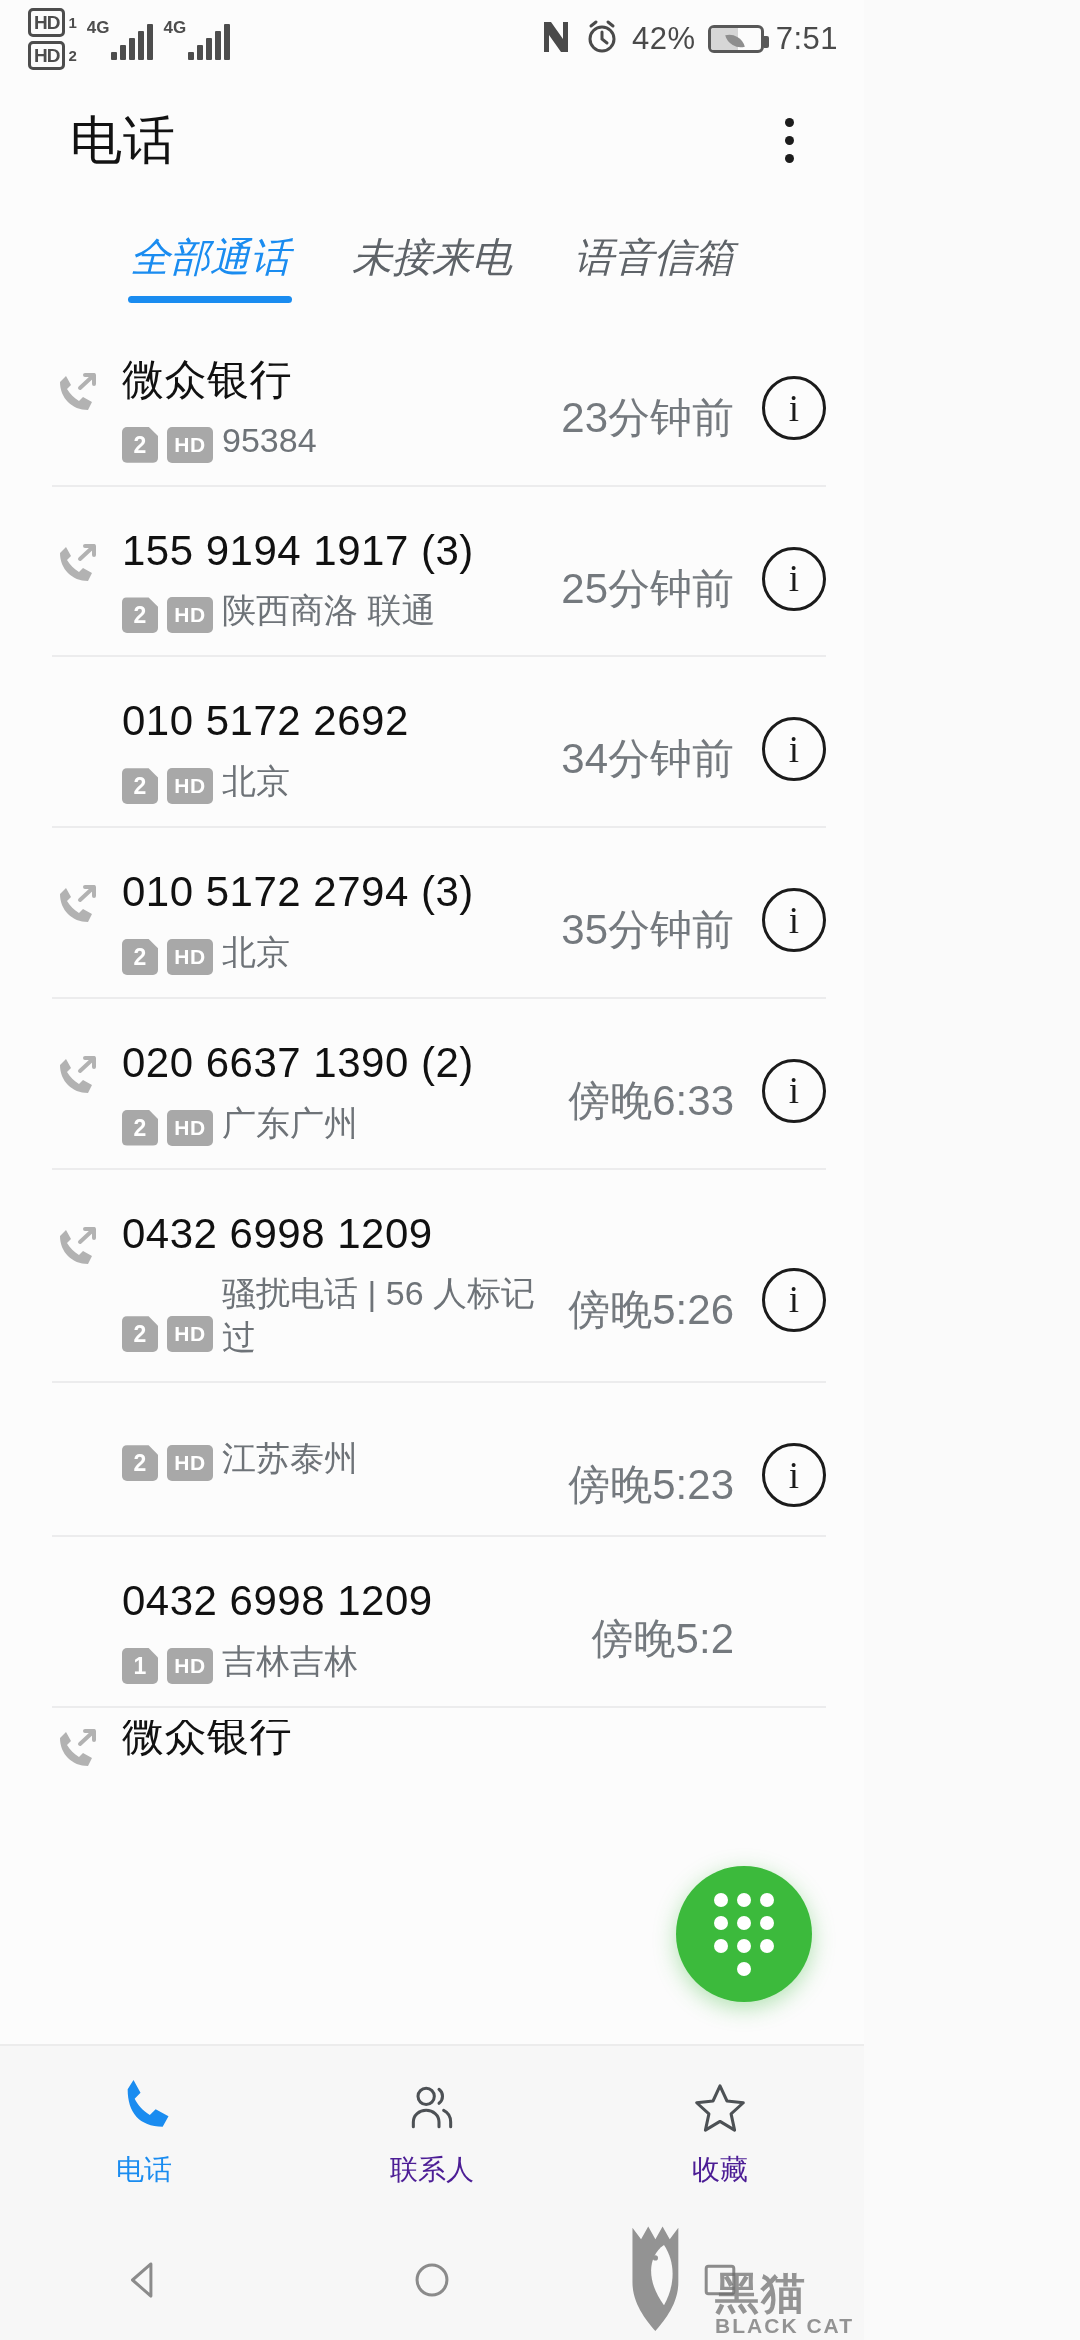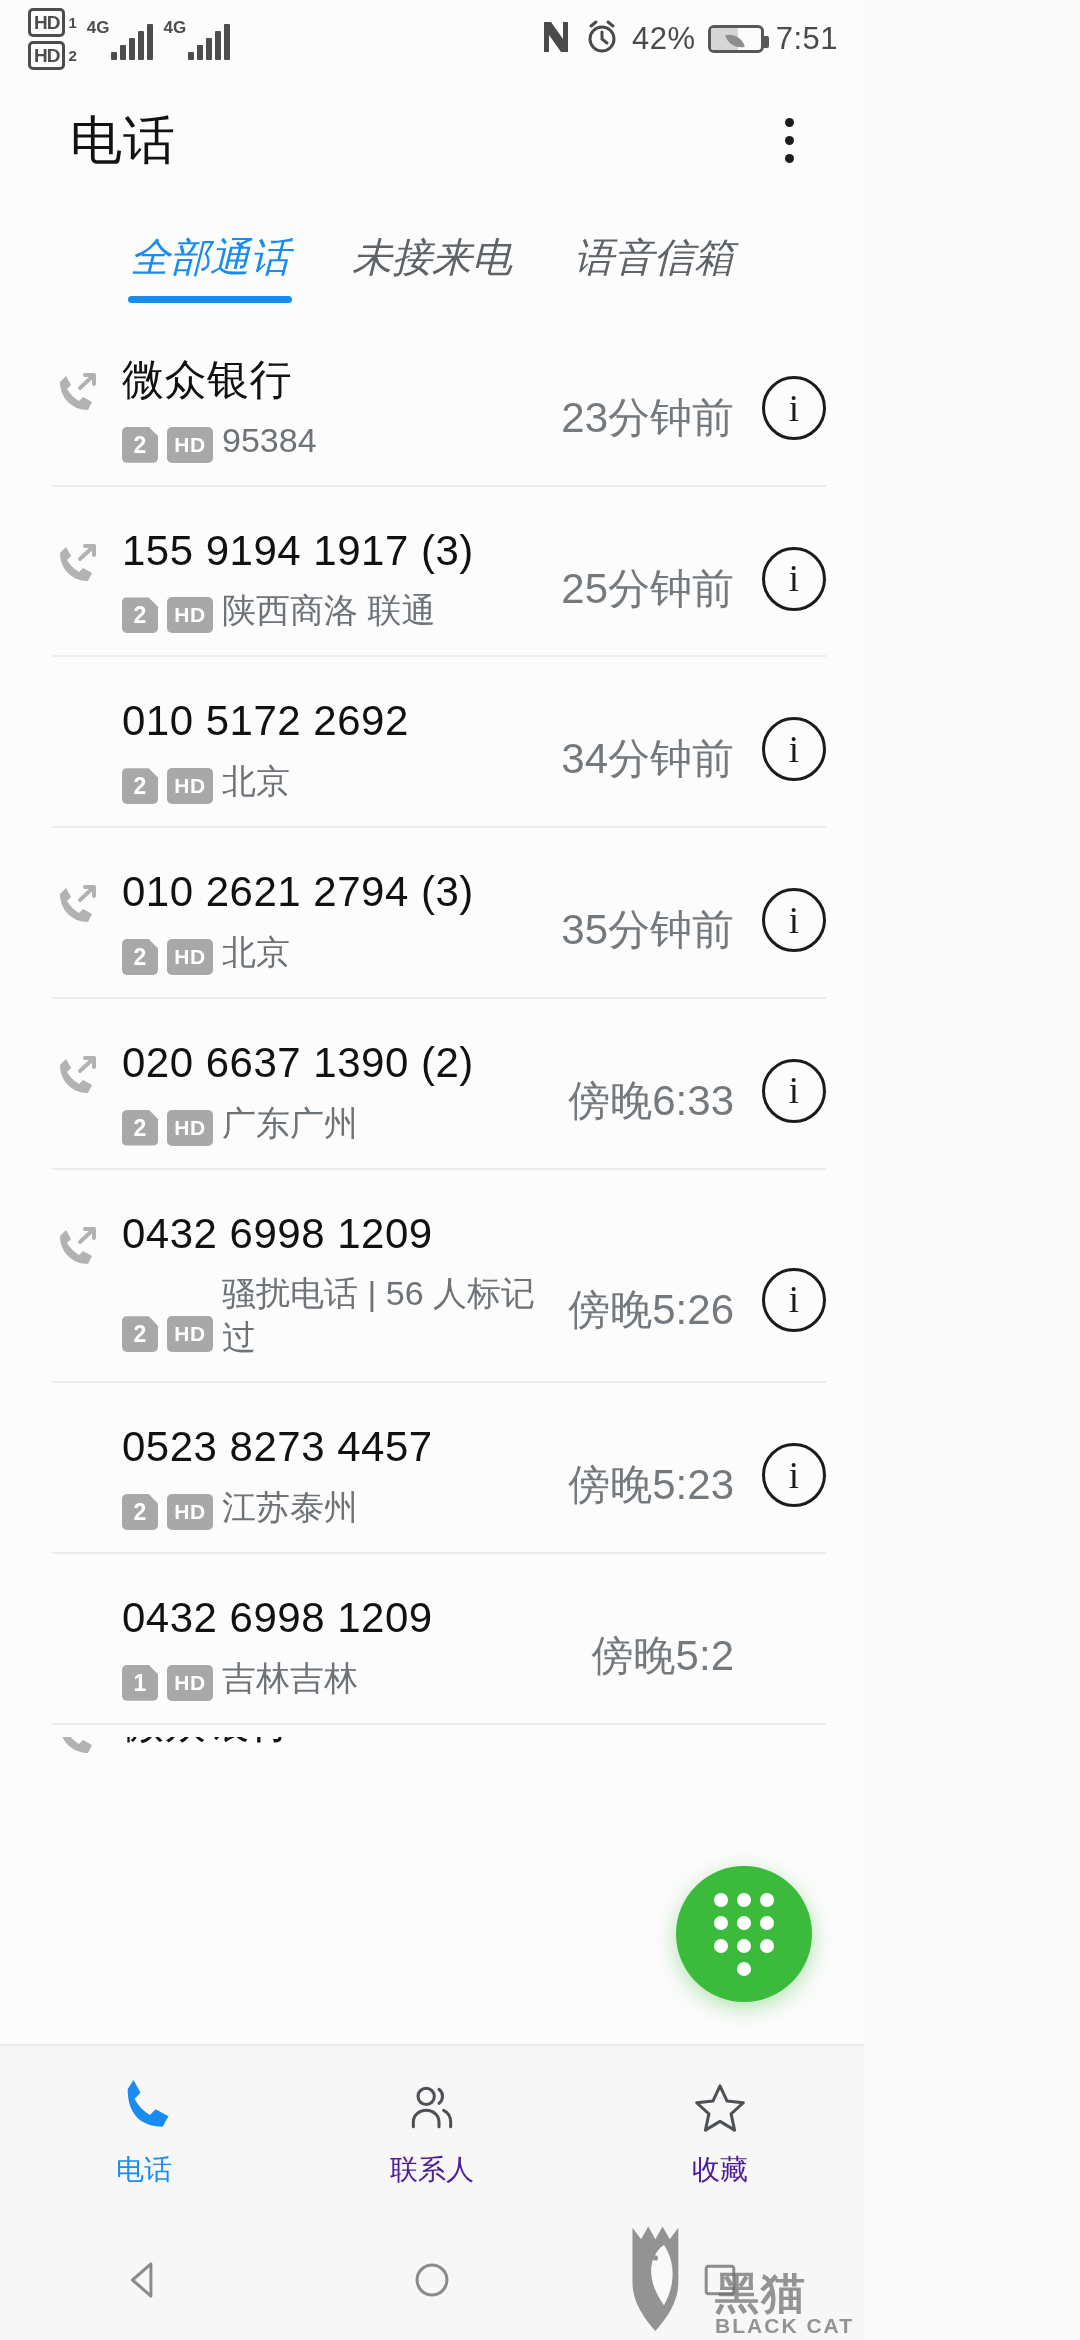--- a/index.html
+++ b/index.html
@@ -97,21 +97,21 @@
     content: ""; position: absolute; left: 2px; right: 2px; bottom: 4px;
     height: 7px; border-radius: 4px; background: #1a8cf0;
   }
 
   
   .list {
     flex: 1 1 auto; position: relative; overflow: hidden;
     background: #fcfcfc;
   }
   .row {
-    position: relative; display: flex; align-items: flex-end;
+    position: relative; display: flex; align-items: center;
     padding: 0 38px 12px 52px;
   }
   .row-inner {
     display: flex; align-items: flex-start; width: 100%;
     padding: 26px 0 22px;
     border-bottom: 2px solid #ececed;
   }
   .row:last-child .row-inner { border-bottom: none; }
   .calltype {
     width: 56px; flex: 0 0 56px; padding-top: 14px; margin-right: 14px;
@@ -343,21 +343,21 @@
 
     <div class="row">
       <div class="row-inner">
         <div class="calltype">
           <svg width="50" height="50" viewBox="0 0 50 50">
             <path d="M8 14 c0 16 12 28 28 28 l4-8 -9-5 -4 4 c-5-3 -9-7 -12-12 l4-4 -5-9 Z" fill="#b2b2b2"></path>
             <path d="M28 20 L42 7 M33 7 h9 v9" fill="none" stroke="#b2b2b2" stroke-width="4" stroke-linecap="round" stroke-linejoin="round"></path>
           </svg>
         </div>
         <div class="rowmain">
-          <div class="rowtitle">010 2621 2794 (3)</div>
+          <div class="rowtitle">010 5172 2794 (3)</div>
           <div class="rowsub">
             <div class="badges">
               <span class="sim-badge">2</span>
               <span class="hd-badge">HD</span>
             </div>
             <div class="subtext">北京</div>
           </div>
         </div>
         <div class="rowtime">35分钟前</div>
         <div class="infobtn">i</div>
@@ -407,21 +407,20 @@
         </div>
         <div class="rowtime" style="padding-top:74px">傍晚5:26</div>
         <div class="infobtn" style="margin-top:60px">i</div>
       </div>
     </div>
 
     <div class="row">
       <div class="row-inner">
         <div class="calltype"></div>
         <div class="rowmain">
-          <div class="rowtitle">0523 8273 4457</div>
           <div class="rowsub">
             <div class="badges">
               <span class="sim-badge">2</span>
               <span class="hd-badge">HD</span>
             </div>
             <div class="subtext">江苏泰州</div>
           </div>
         </div>
         <div class="rowtime">傍晚5:23</div>
         <div class="infobtn">i</div>

